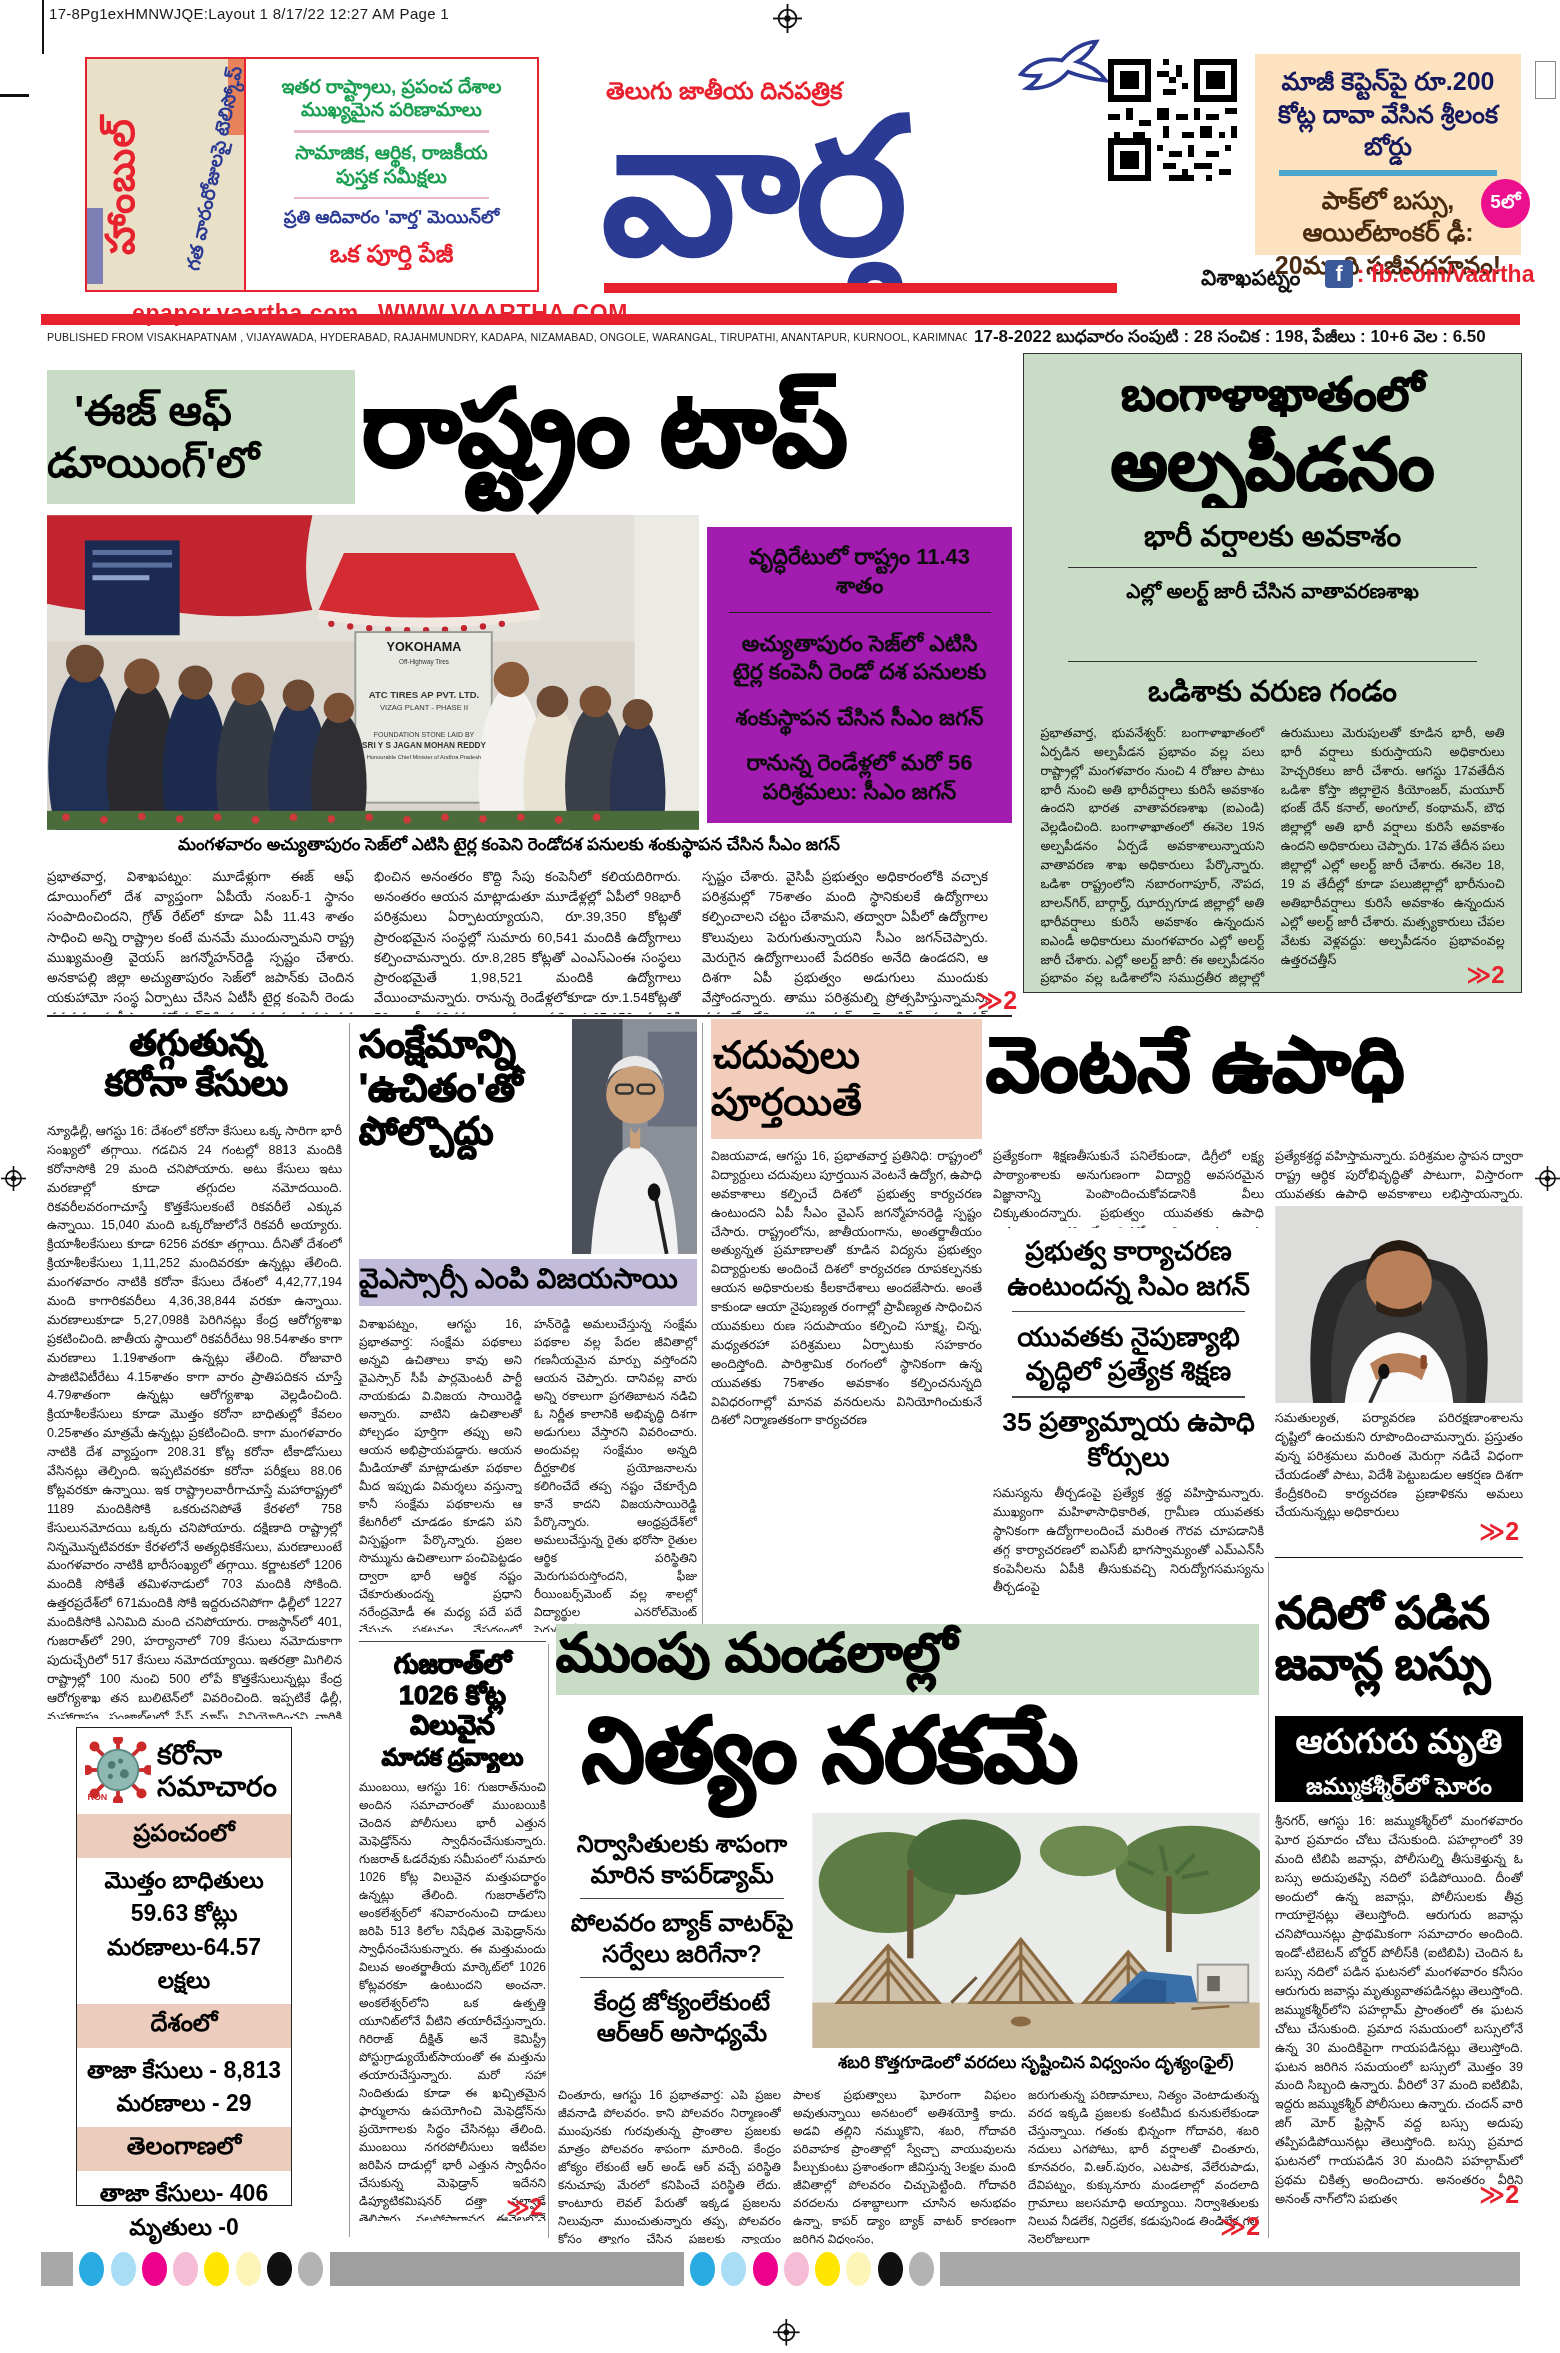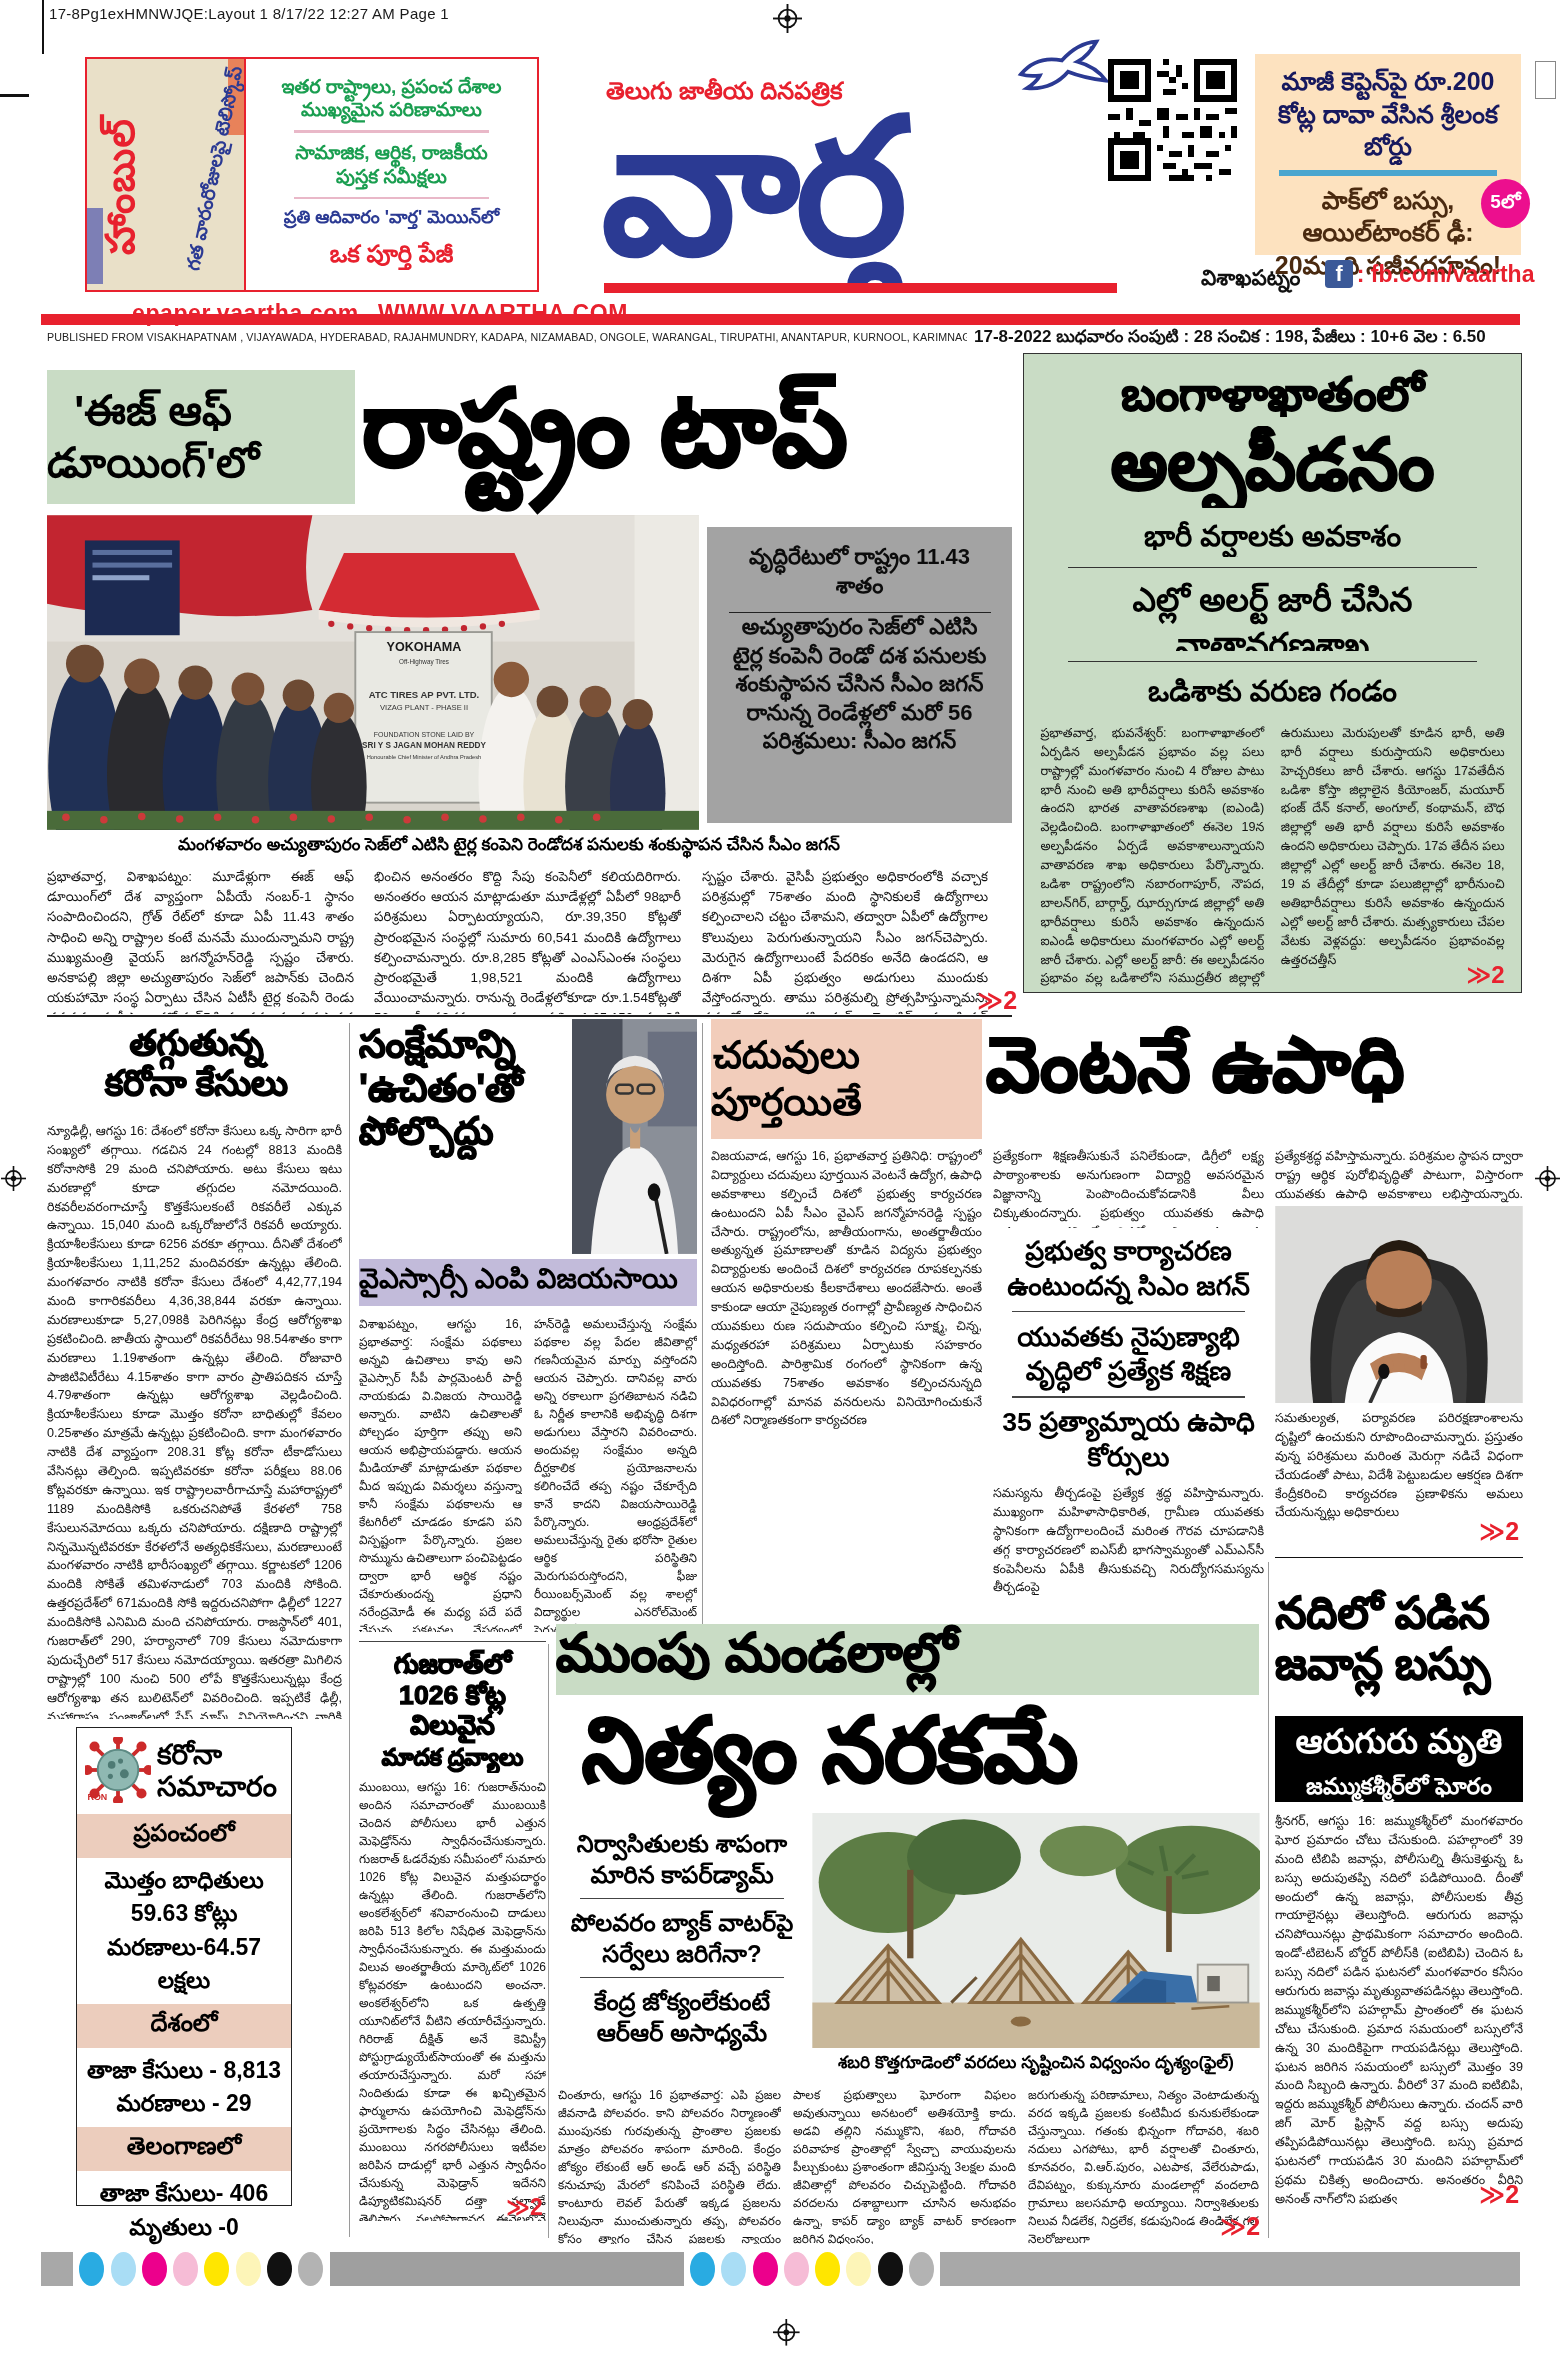--- a/index.html
+++ b/index.html
@@ -40,21 +40,21 @@
   .badge{position:absolute;right:-8.9px;top:125px;width:49px;height:49px;border-radius:50%;background:#ec0f8e;color:#fff;font-size:19px;font-weight:bold;display:flex;align-items:center;justify-content:center;}
   .city{font-size:21.5px;font-weight:bold;color:#111;}
   .fbf{display:inline-flex;width:28px;height:28px;background:#3b5998;color:#fff;border-radius:3.8px;align-items:center;justify-content:center;font-size:21.5px;font-weight:bold;}
   .fburl{font-size:23px;font-weight:900;color:#e8212e;}
   .publine{font-size:10.7px;color:#222;letter-spacing:0.1px;white-space:nowrap;}
   .dateline{font-size:17px;font-weight:bold;color:#111;white-space:nowrap;}
   
   .kicker-green{background:#c9dcc5;}
   .kicker-green .t{font-size:42px;font-weight:900;color:#000;line-height:1.25;}
   .lead-head{font-size:106px;-webkit-text-stroke:2.5px #000;}
-  .points-box{background:#a3a3a3;padding:16.4px 21.5px;display:flex;flex-direction:column;}
+  .points-box{background:#a21caf;padding:16.4px 21.5px;display:flex;flex-direction:column;justify-content:space-between;}
   .points-box .p{font-size:22px;font-weight:bold;color:#0c0c0c;text-align:center;line-height:1.3;}
   .points-box .p1{border-bottom:1.9px solid #222;padding-bottom:11.4px;}
   .caption{font-size:17px;font-weight:bold;color:#000;text-align:center;}
   .bodytxt{font-size:13.3px;line-height:1.52;color:#111;}
   .bodysm{font-size:12.6px;line-height:1.5;color:#111;}
   
   .weather{background:#c9dcc5;border:1.3px solid #333;padding:15px 16.4px;}
   .weather .h1{font-size:46px;font-weight:900;text-align:center;line-height:1.1;-webkit-text-stroke:1.3px #000;}
   .weather .h2{font-size:71px;font-weight:900;text-align:center;line-height:1.1;-webkit-text-stroke:1.9px #000;}
   .weather .s{font-weight:bold;text-align:center;line-height:1.35;}
@@ -319,21 +319,21 @@
   <div class="abs bodytxt just clip" style="left:47px;top:867px;width:307px;height:147px;">ప్రభాతవార్త, విశాఖపట్నం: మూడేళ్లుగా ఈజ్ ఆఫ్ డూయింగ్‌లో దేశ వ్యాప్తంగా ఏపీయే నంబర్-1 స్థానం సంపాదించిందని, గ్రోత్ రేట్‌లో కూడా ఏపీ 11.43 శాతం సాధించి అన్ని రాష్ట్రాల కంటే మనమే ముందున్నామని రాష్ట్ర ముఖ్యమంత్రి వైయస్ జగన్మోహన్‌రెడ్డి స్పష్టం చేశారు. అనకాపల్లి జిల్లా అచ్యుతాపురం సెజ్‌లో జపాన్‌కు చెందిన యకుహామో సంస్థ ఏర్పాటు చేసిన ఏటీసీ టైర్ల కంపెనీ రెండు దశ పనులకు సీఎం జగన్మోహన్‌రెడ్డి మంగళవారం శంకుస్థాపన చేశారు. తొలి దశ ఉత్పత్తుల్ని ప్రారం</div>
   <div class="abs bodytxt just clip" style="left:374px;top:867px;width:307px;height:147px;">భించిన అనంతరం కొద్ది సేపు కంపెనీలో కలియదిరిగారు. అనంతరం ఆయన మాట్లాడుతూ మూడేళ్లల్లో ఏపీలో 98భారీ పరిశ్రమలు ఏర్పాటయ్యాయని, రూ.39,350 కోట్లతో ప్రారంభమైన సంస్థల్లో సుమారు 60,541 మందికి ఉద్యోగాలు కల్పించామన్నారు. రూ.8,285 కోట్లతో ఎంఎస్ఎంఈ సంస్థలు ప్రారంభమైతే 1,98,521 మందికి ఉద్యోగాలు వేయించామన్నారు. రానున్న రెండేళ్లలోకూడా రూ.1.54కోట్లతో 56 భారీ పరిశ్రమలు రానున్నాయని, 1,65,150 మందికి ఉపాధి లభించనుందని ఆయన</div>
   <div class="abs bodytxt just clip" style="left:702px;top:867px;width:286px;height:147px;">స్పష్టం చేశారు. వైసిపీ ప్రభుత్వం అధికారంలోకి వచ్చాక పరిశ్రమల్లో 75శాతం మంది స్థానికులకే ఉద్యోగాలు కల్పించాలని చట్టం చేశామని, తద్వారా ఏపీలో ఉద్యోగాల కొలువులు పెరుగుతున్నాయని సీఎం జగన్‌చెప్పారు. మెరుగైన ఉద్యోగాలుంటే పేదరికం అనేది ఉండదని, ఆ దిశగా ఏపీ ప్రభుత్వం అడుగులు ముందుకు వేస్తోందన్నారు. తాము పరిశ్రమల్ని ప్రోత్సహిస్తున్నామని, గతంలో లేని ఇండస్ట్రియల్ ఇన్సెంటివ్స్ ను క్లియర్ చేశామన్నారు. లక్ష ఎం ఎస్ఎంఈలుంటే 10లక్షల ఉద్యోగాలుండేవని</div>
   <div class="abs jump" style="left:977px;top:986px;font-size:25px;">≫2</div>
 
   <div class="abs weather" style="left:1023px;top:353px;width:499px;height:640px;">
     <div class="h1 clip" style="height:57px;">బంగాళాఖాతంలో</div>
     <div class="h2 clip" style="height:82px;">అల్పపీడనం</div>
     <div class="s clip" style="font-size:29px;height:40px;margin-top:8.9px;">భారీ వర్షాలకు అవకాశం</div>
     <div class="shr"></div>
-    <div class="s clip" style="font-size:33px;height:73px;">ఎల్లో అలర్ట్ జారీ చేసిన వాతావరణశాఖ</div>
+    <div class="s clip" style="font-size:20px;height:73px;">ఎల్లో అలర్ట్ జారీ చేసిన వాతావరణశాఖ</div>
     <div class="shr"></div>
     <div class="s clip" style="font-size:29px;height:40px;">ఒడిశాకు వరుణ గండం</div>
     <div class="cols bodysm just clip" style="margin-top:11.4px;height:266px;">
       <span>ప్రభాతవార్త, భువనేశ్వర్: బంగాళాఖాతంలో ఏర్పడిన అల్పపీడన ప్రభావం వల్ల పలు రాష్ట్రాల్లో మంగళవారం నుంచి 4 రోజుల పాటు భారీ నుంచి అతి భారీవర్షాలు కురిసే అవకాశం ఉందని భారత వాతావరణశాఖ (ఐఎండి) వెల్లడించింది. బంగాళాఖాతంలో ఈనెల 19న అల్పపీడనం ఏర్పడే అవకాశాలున్నాయని వాతావరణ శాఖ అధికారులు పేర్కొన్నారు. ఒడిశా రాష్ట్రంలోని నబారంగాపూర్, నౌపద, బాలన్‌గిర్, బార్గార్హ్, ఝార్సుగూడ జిల్లాల్లో అతి భారీవర్షాలు కురిసే అవకాశం ఉన్నందున ఐఎండీ అధికారులు మంగళవారం ఎల్లో అలర్ట్ జారీ చేశారు. ఎల్లో అలర్ట్ జారీ: ఈ అల్పపీడనం ప్రభావం వల్ల</span> <span>ఒడిశాలోని సముద్రతీర జిల్లాల్లో ఉరుములు మెరుపులతో కూడిన భారీ, అతి భారీ వర్షాలు కురుస్తాయని అధికారులు హెచ్చరికలు జారీ చేశారు. ఆగస్టు 17వతేదీన ఒడిశా కోస్తా జిల్లాలైన కియోంజర్, మయూర్ భంజ్ దేన్ కనాల్, అంగూల్, కంథామన్, బౌధ జిల్లాల్లో అతి భారీ వర్షాలు కురిసే అవకాశం ఉందని అధికారులు చెప్పారు. 17వ తేదీన పలు జిల్లాల్లో ఎల్లో అలర్ట్ జారీ చేశారు. ఈనెల 18, 19 వ తేదీల్లో కూడా పలుజిల్లాల్లో భారీనుంచి అతిభారీవర్షాలు కురిసే అవకాశం ఉన్నందున ఎల్లో అలర్ట్ జారీ చేశారు. మత్స్యకారులు చేపల వేటకు వెళ్లవద్దు: అల్పపీడనం ప్రభావంవల్ల ఉత్తరచత్తీస్</span>
     </div>
     <div class="jump" style="text-align:right;font-size:24px;margin-top:-29px;">≫2</div>
   </div>
 
   <div class="abs hrule" style="left:47px;top:1015px;width:965px;height:1.9px;background:#222;"></div>
 

